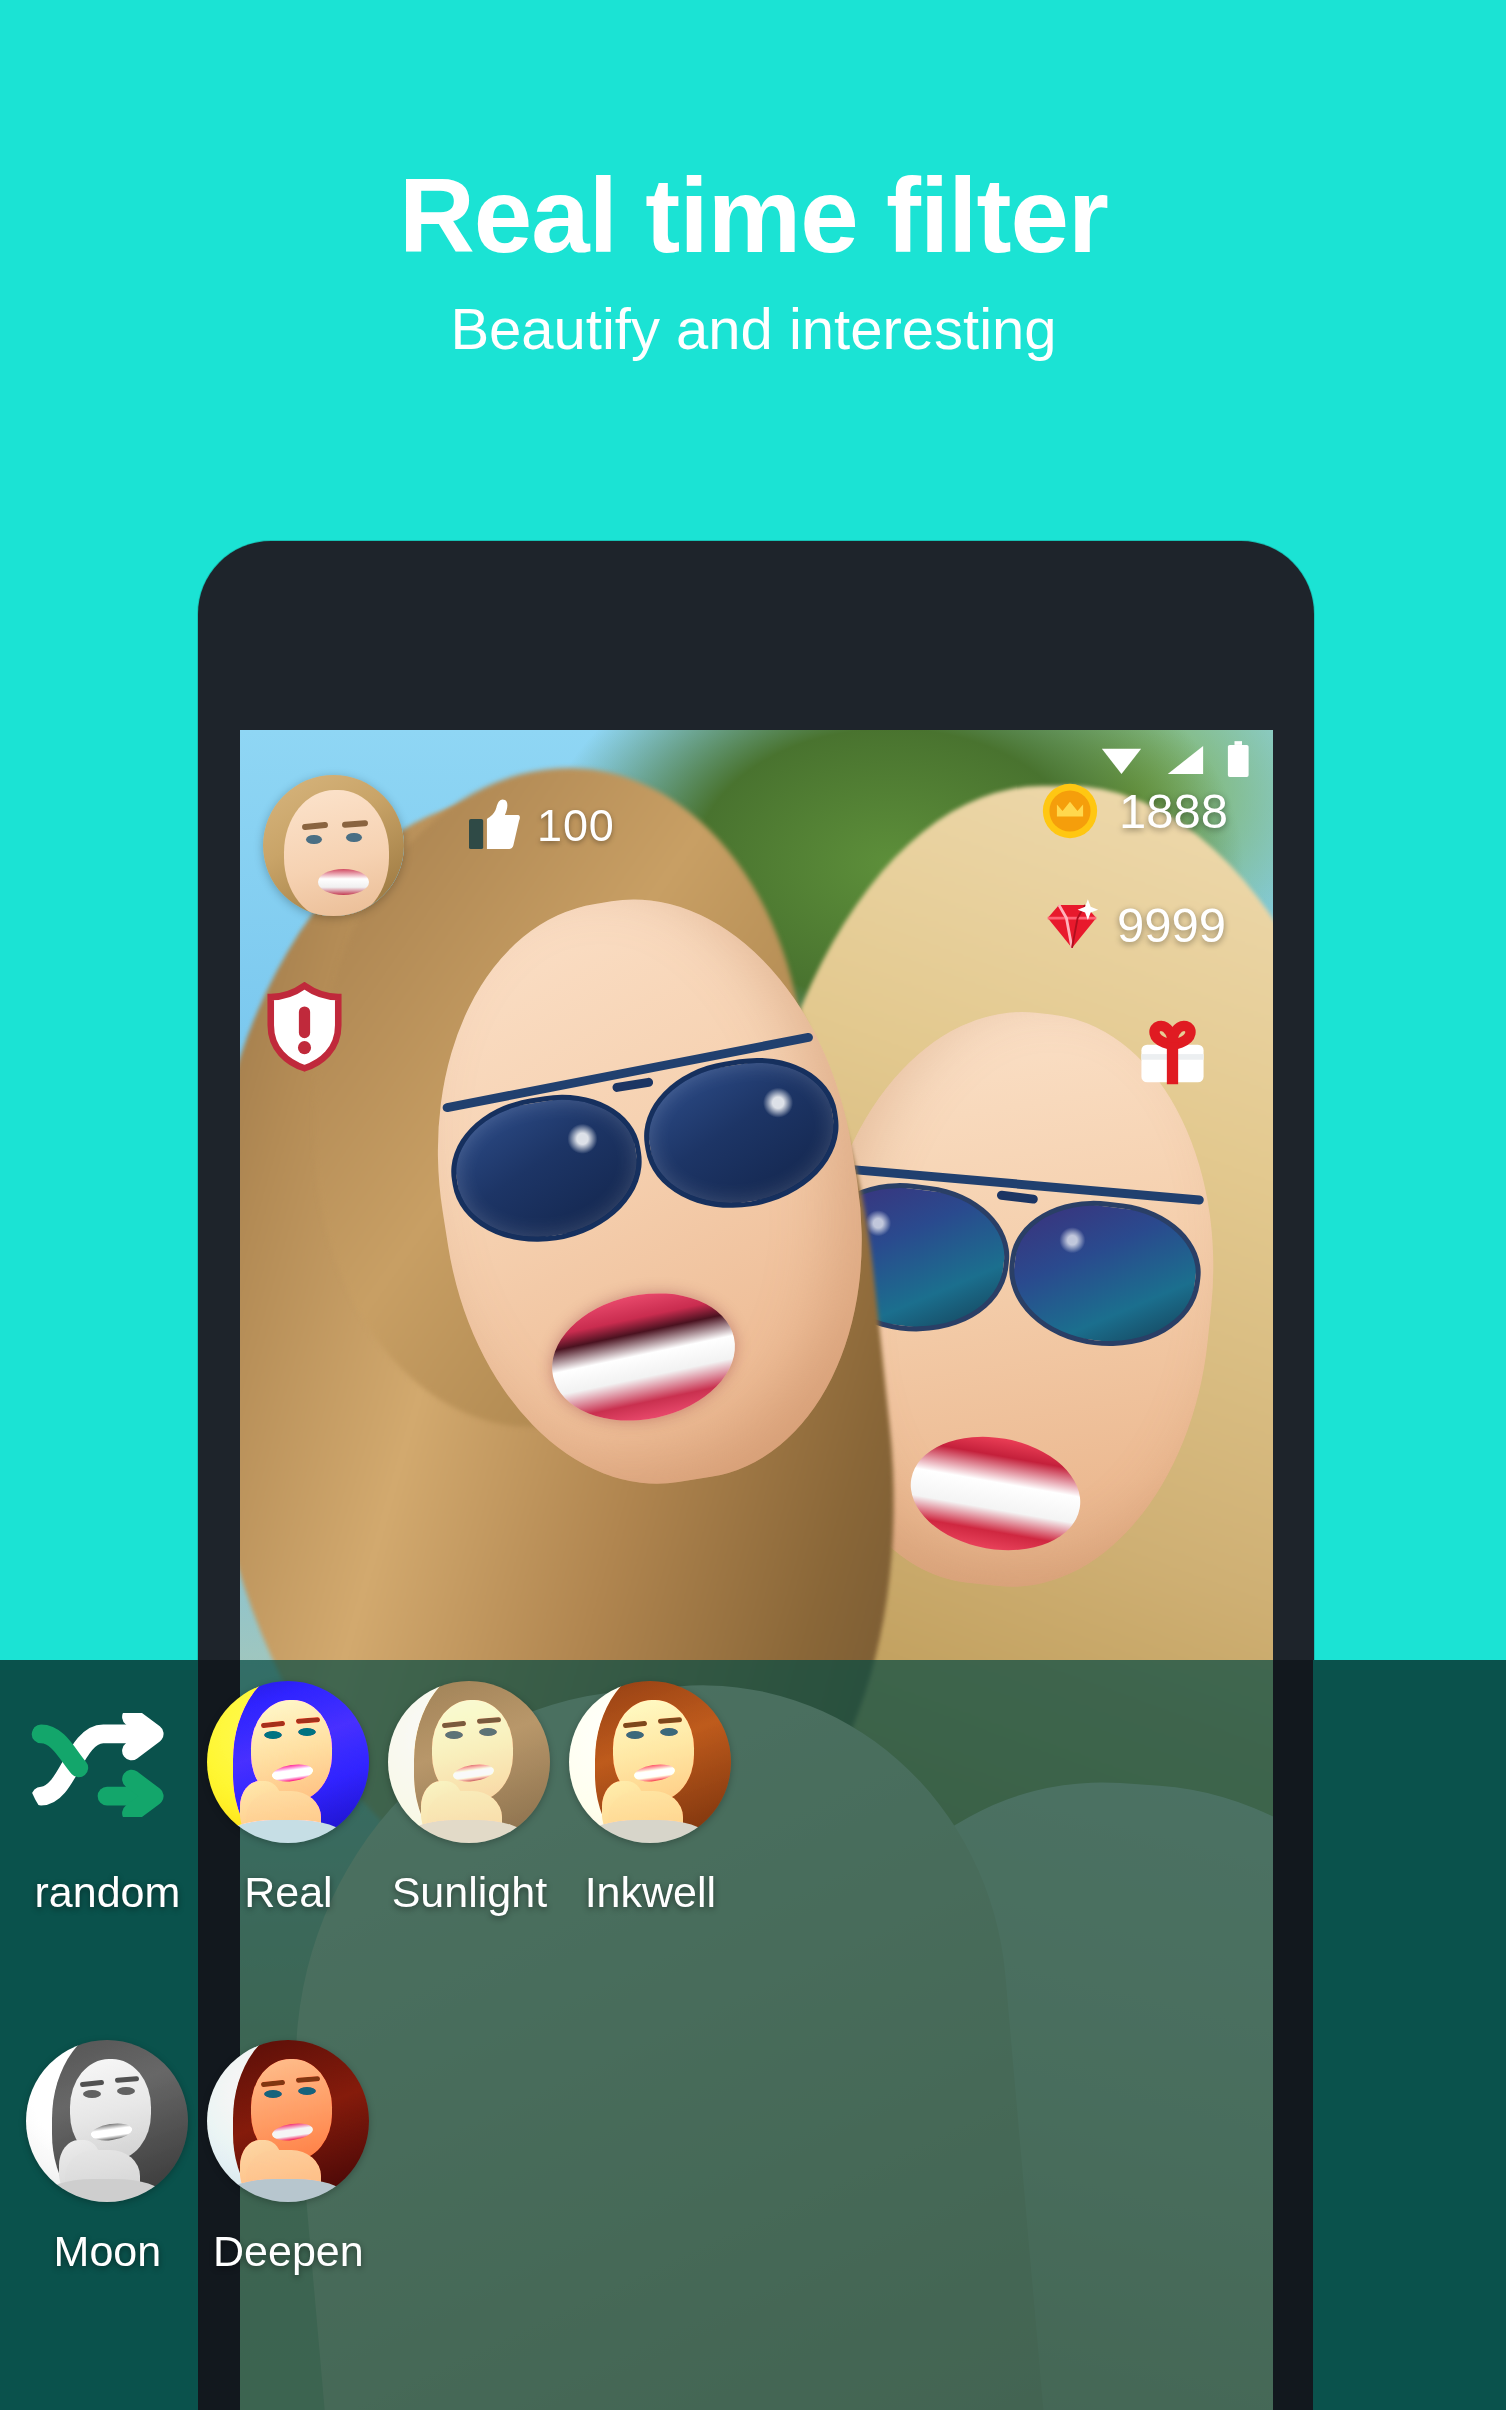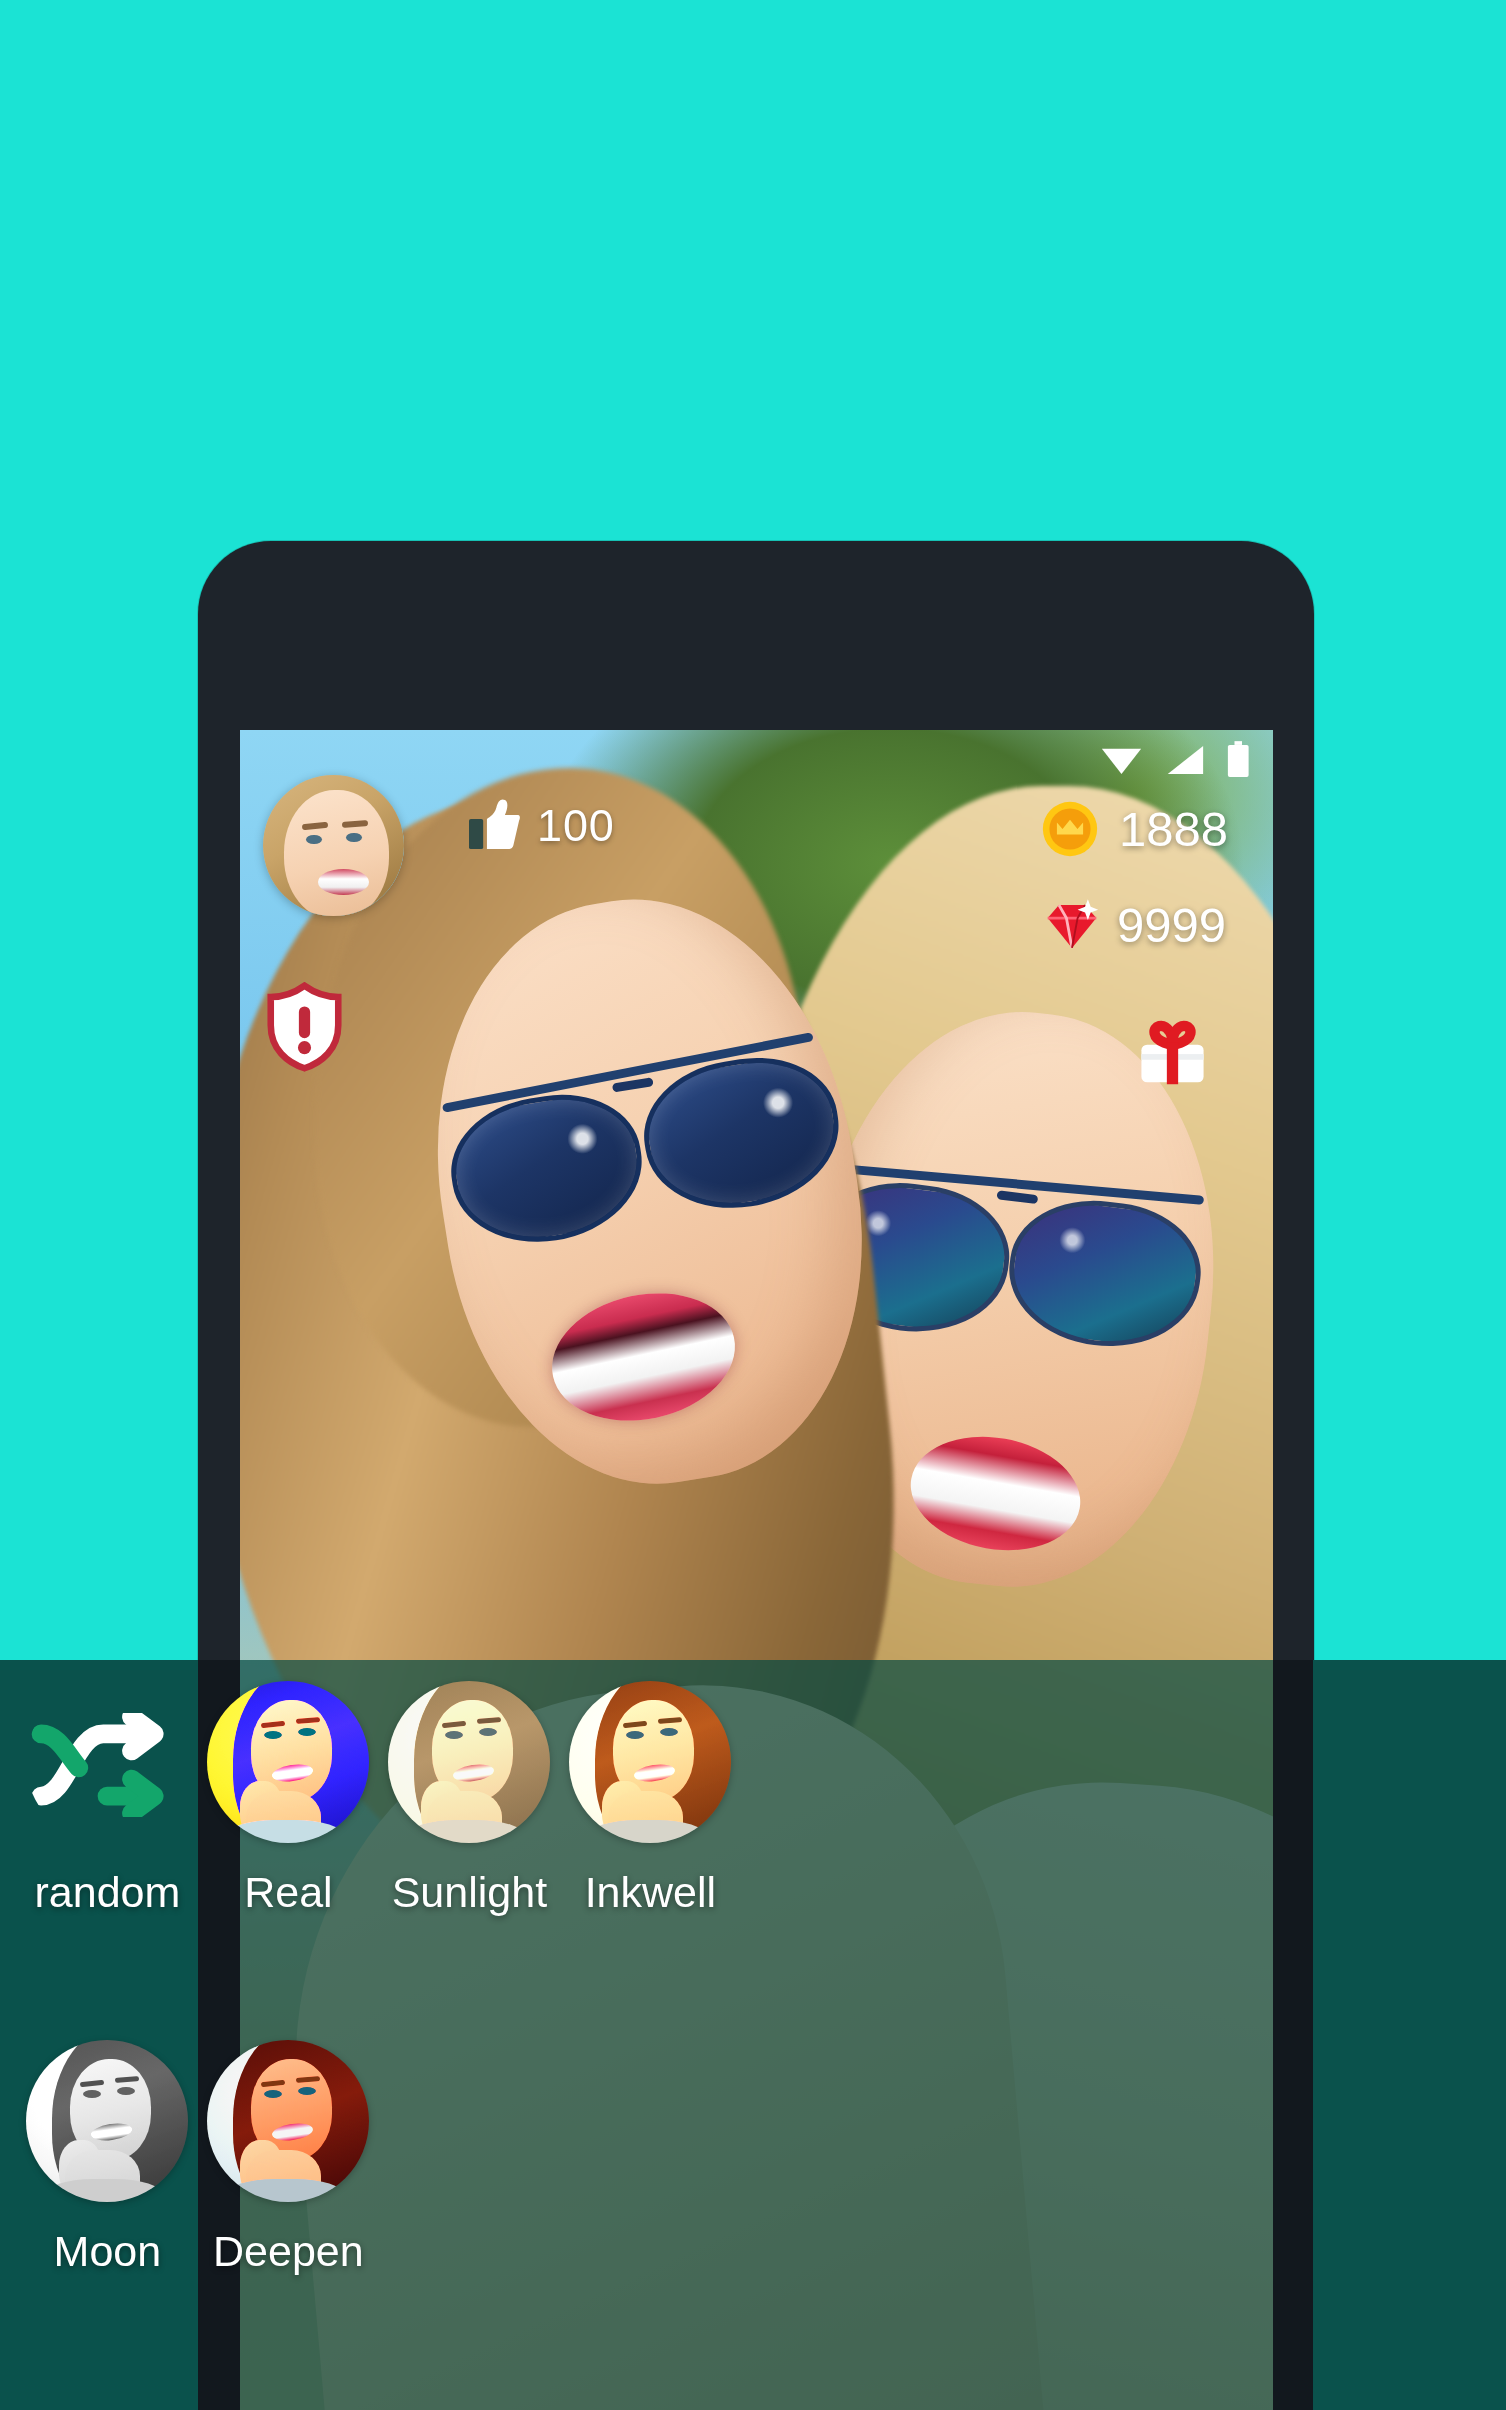--- a/index.html
+++ b/index.html
@@ -177,21 +177,21 @@
 
   .likes{position:absolute;left:229px;top:68px;display:flex;align-items:center;gap:17px;}
   .ic-thumb{width:51px;height:55px;}
   .likes-count{
     color:#fff;font-size:45px;line-height:1;font-weight:400;letter-spacing:0.9px;
     text-shadow:0 1.9px 5.6px rgba(0,0,0,.35);
   }
 
   .shield{position:absolute;left:24.5px;top:252px;width:79px;height:90px;}
 
-  .coins{position:absolute;right:45px;top:70px;display:flex;align-items:center;gap:20px;text-align:right;}
+  .coins{position:absolute;right:45px;top:52px;display:flex;align-items:center;gap:20px;text-align:right;}
   .ic-coin{width:58px;height:58px;}
   .coins-count{color:#fff;font-size:49px;line-height:1;text-shadow:0 1.9px 6.6px rgba(0,0,0,.4);}
 
   .gems{position:absolute;right:47px;top:169px;display:flex;align-items:center;gap:17px;}
   .ic-gem{width:56px;height:53px;}
   .gems-count{color:#fff;font-size:49px;line-height:1;text-shadow:0 1.9px 6.6px rgba(0,0,0,.4);}
 
   .gift{position:absolute;right:60px;top:277px;width:81px;height:81px;}
 
   
@@ -302,20 +302,24 @@
   .f-deepen .face{background:linear-gradient(165deg,#f7c3a2 0%,#eca77f 55%,#dd8e63 100%);}
   .f-inkwell{filter:grayscale(1) contrast(1.35) brightness(.96);}
 
   .ic-shuffle{width:147px;height:104px;margin-top:32px;}
 </style>
 </head>
 <body>
 
 <div class="stage">
 
+  <div class="headline-wrap">
+    <h1 class="headline">Real time filter</h1>
+    <p class="subhead">Beautify and interesting</p>
+  </div>
 
   <div class="phone"></div>
 
   <div class="screen">
 
     <div class="photo">
       <div class="sky"></div>
       <div class="hair-r"></div>
       <div class="shoulder-r"></div>
       <div class="face-r"></div>

